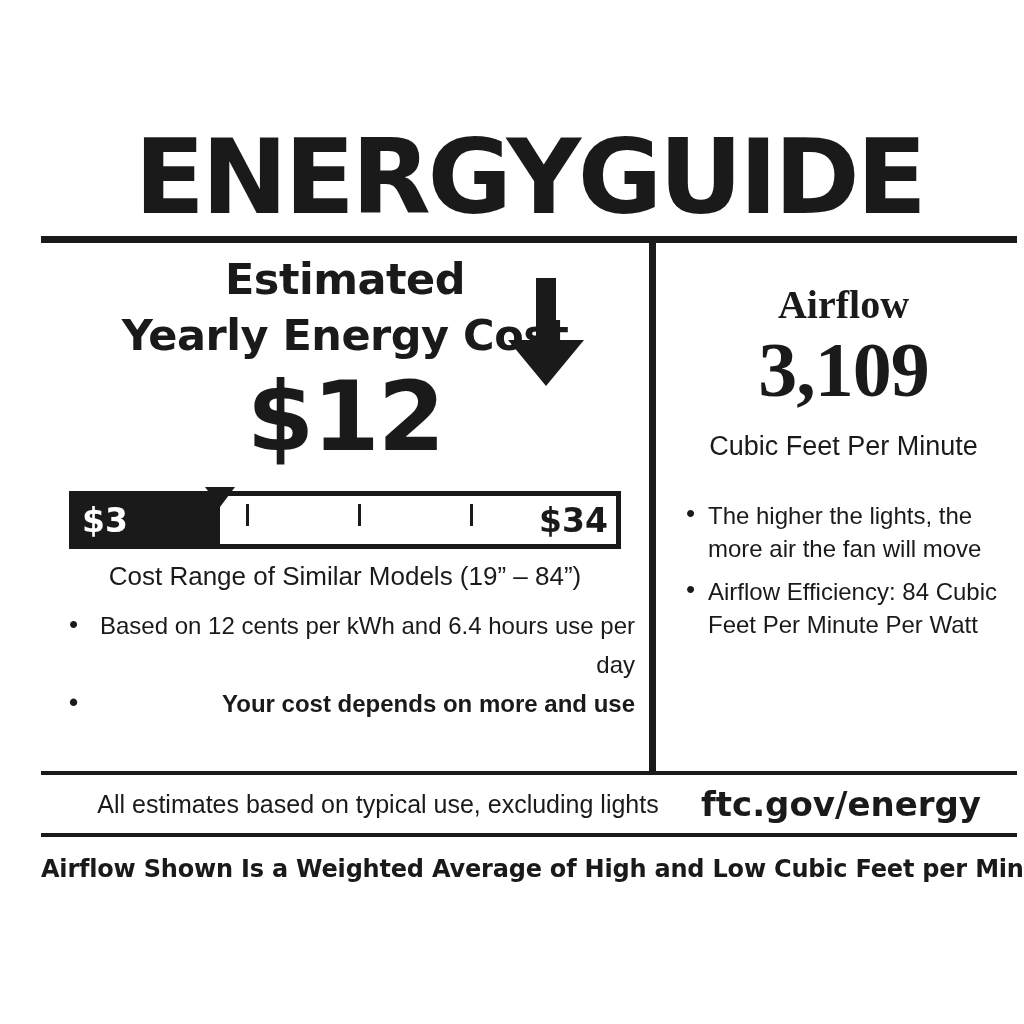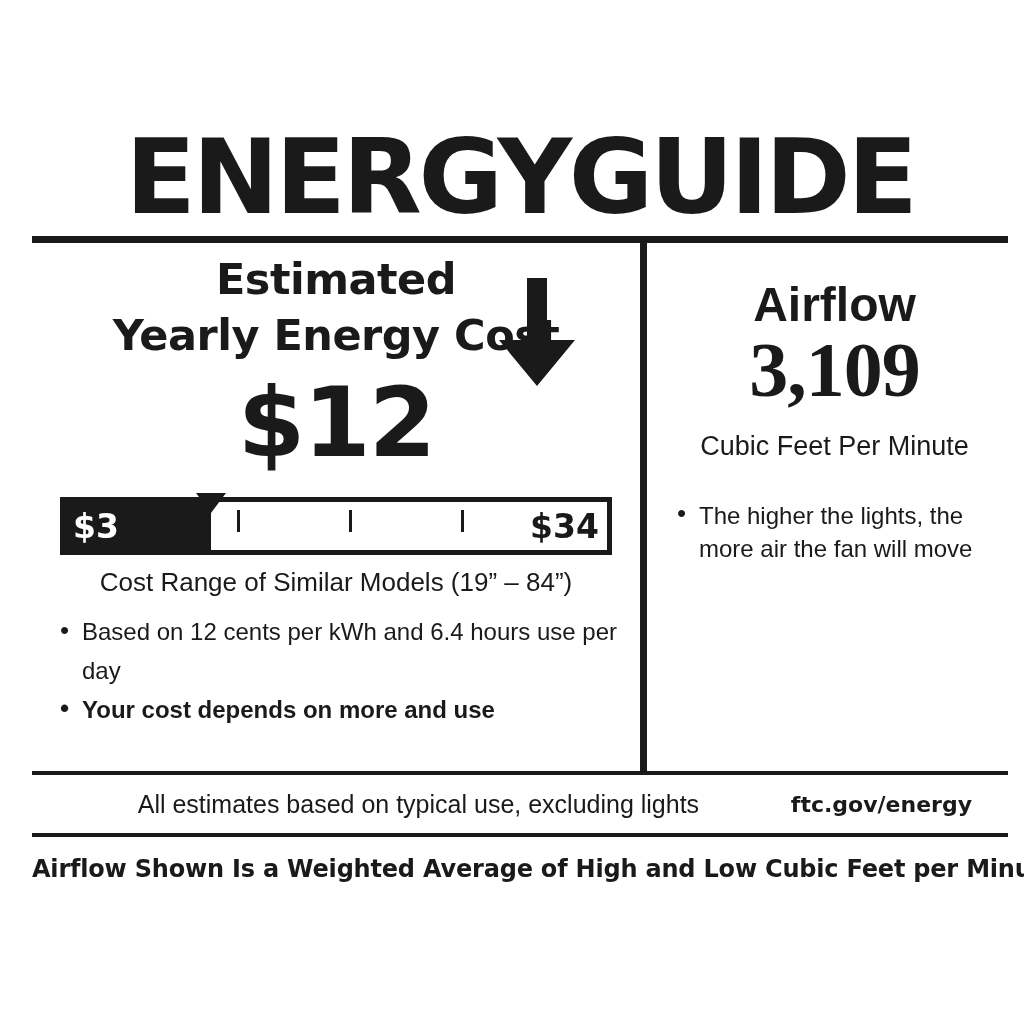--- a/index.html
+++ b/index.html
@@ -10,21 +10,21 @@
     height: 1024px;
     overflow: hidden;
   }
   body {
     font-family: "Liberation Sans", sans-serif;
     color: #1a1a1a;
   }
 
   .label-wrap {
     position: absolute;
-    left: 32px;
+    left: 41px;
     top: 118px;
     width: 976px;
   }
 
   
   .title-row {
     position: relative;
     height: 118px;
   }
   .title-text {
@@ -85,21 +85,21 @@
     line-height: 56px;
     letter-spacing: -0.5px;
   }
   .big-cost {
     text-align: center;
     font-family: "DejaVu Sans", sans-serif;
     font-weight: 700;
     font-size: 97px;
     line-height: 104px;
     letter-spacing: -2px;
-    margin-top: 8px;
+    margin-top: 2px;
   }
 
   
   .range-block {
     margin-top: 6px;
     position: relative;
     padding: 0 14px;
   }
   .range-pointer {
     position: absolute;
@@ -165,36 +165,37 @@
   ul.bullets {
     list-style: none;
     margin: 14px 0 0 0;
     padding: 0 0 0 10px;
     font-size: 24px;
     line-height: 39px;
   }
   ul.bullets li {
     position: relative;
     padding-left: 26px;
+    text-align: right;
   }
   ul.bullets li::before {
     content: "\2022";
     position: absolute;
     left: 4px;
     top: -1px;
     font-size: 26px;
   }
   li.bold { font-weight: 700; }
 
   
   .airflow-label {
     text-align: center;
-    font-family: Liberation Sans, sans-serif;
-    font-weight: 700;
-    font-size: 48px;
+    font-family: Liberation Serif, serif;
+    font-weight: 700;
+    font-size: 40px;
     line-height: 44px;
   }
   .airflow-value {
     text-align: center;
     font-family: Liberation Serif, serif;
     font-weight: 700;
     font-size: 78px;
     line-height: 86px;
     letter-spacing: -1px;
   }
@@ -237,21 +238,21 @@
     box-sizing: border-box;
     text-align: center;
   }
   .footer-left {
     flex: 1;
     font-size: 25px;
   }
   .footer-right {
     font-family: "DejaVu Sans", sans-serif;
     font-weight: 700;
-    font-size: 22px;
+    font-size: 34px;
     padding-right: 22px;
   }
   .footnote {
     font-family: "DejaVu Sans", sans-serif;
     font-weight: 700;
     font-size: 24px;
     padding-top: 18px;
     letter-spacing: -0.2px;
     white-space: nowrap;
   }
@@ -303,20 +304,21 @@
 
     <div class="col-divider"></div>
 
     <div class="col-right">
       <div class="airflow-label">Airflow</div>
       <div class="airflow-value">3,109</div>
       <div class="airflow-unit">Cubic Feet Per Minute</div>
 
       <ul class="bullets-right">
         <li>The higher the lights, the more air the fan will move</li>
+        <li>Airflow Efficiency: 84  Cubic Feet Per Minute Per Watt</li>
       </ul>
     </div>
   </div>
 
   <div class="rule-thin"></div>
 
   <div class="footer-row">
     <div class="footer-left">All estimates based on typical use, excluding lights</div>
     <div class="footer-right">ftc.gov/energy</div>
   </div>

